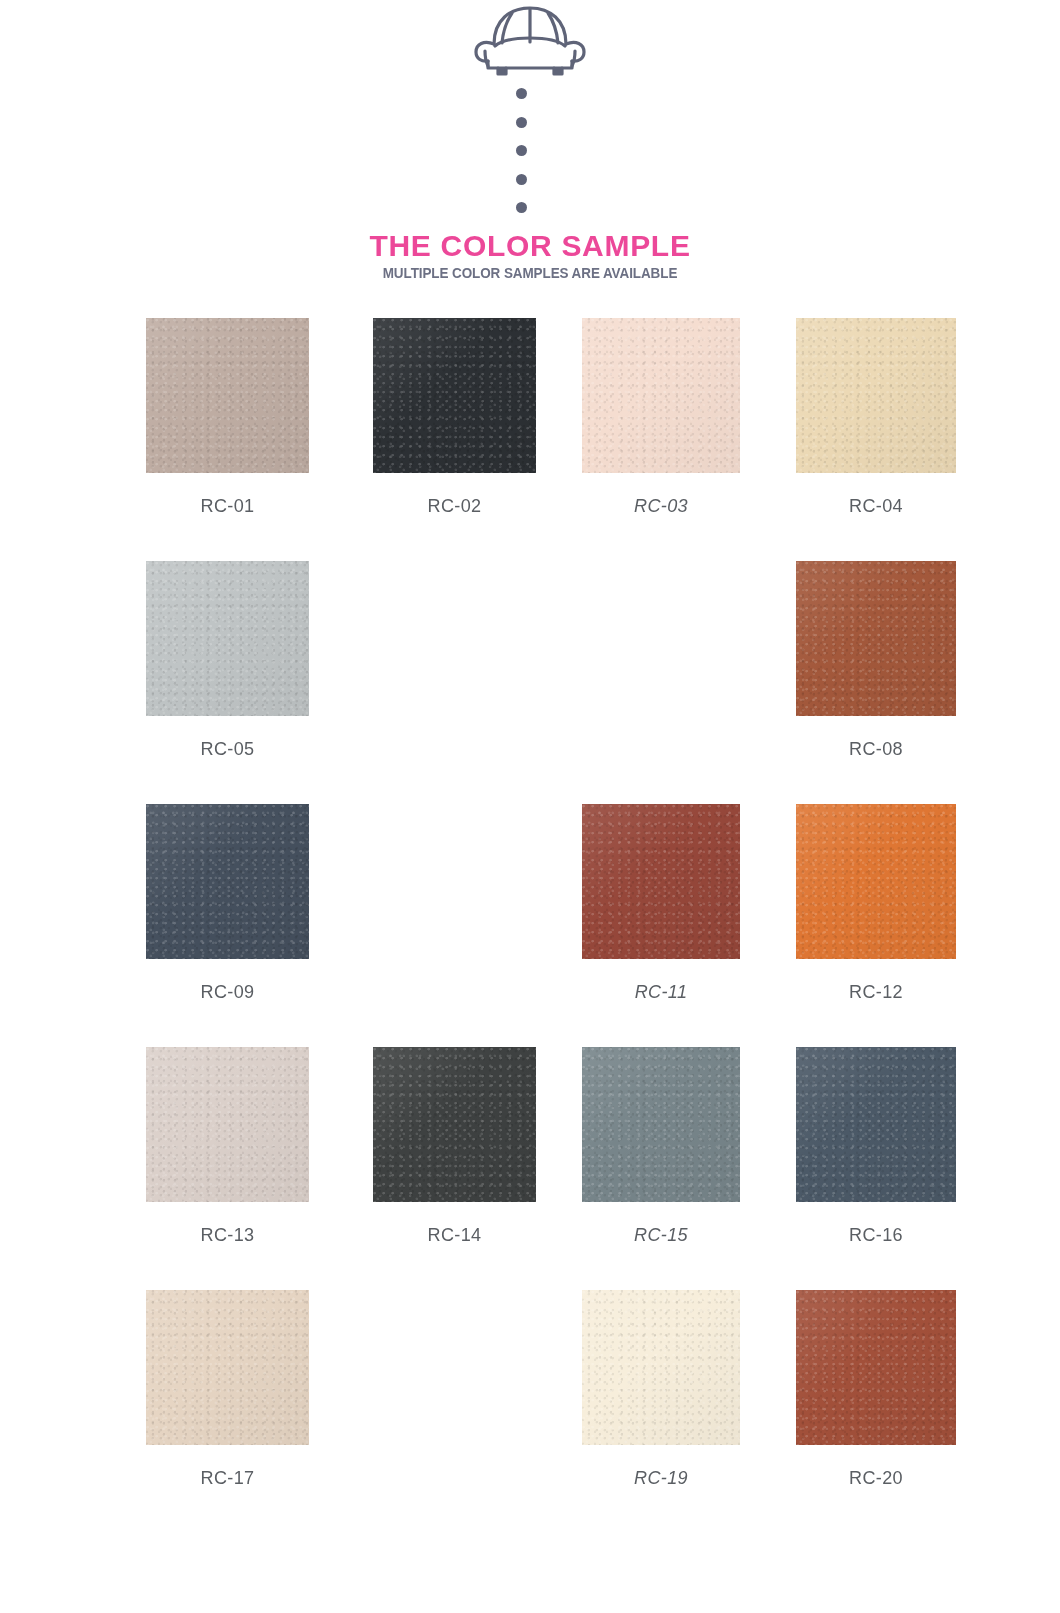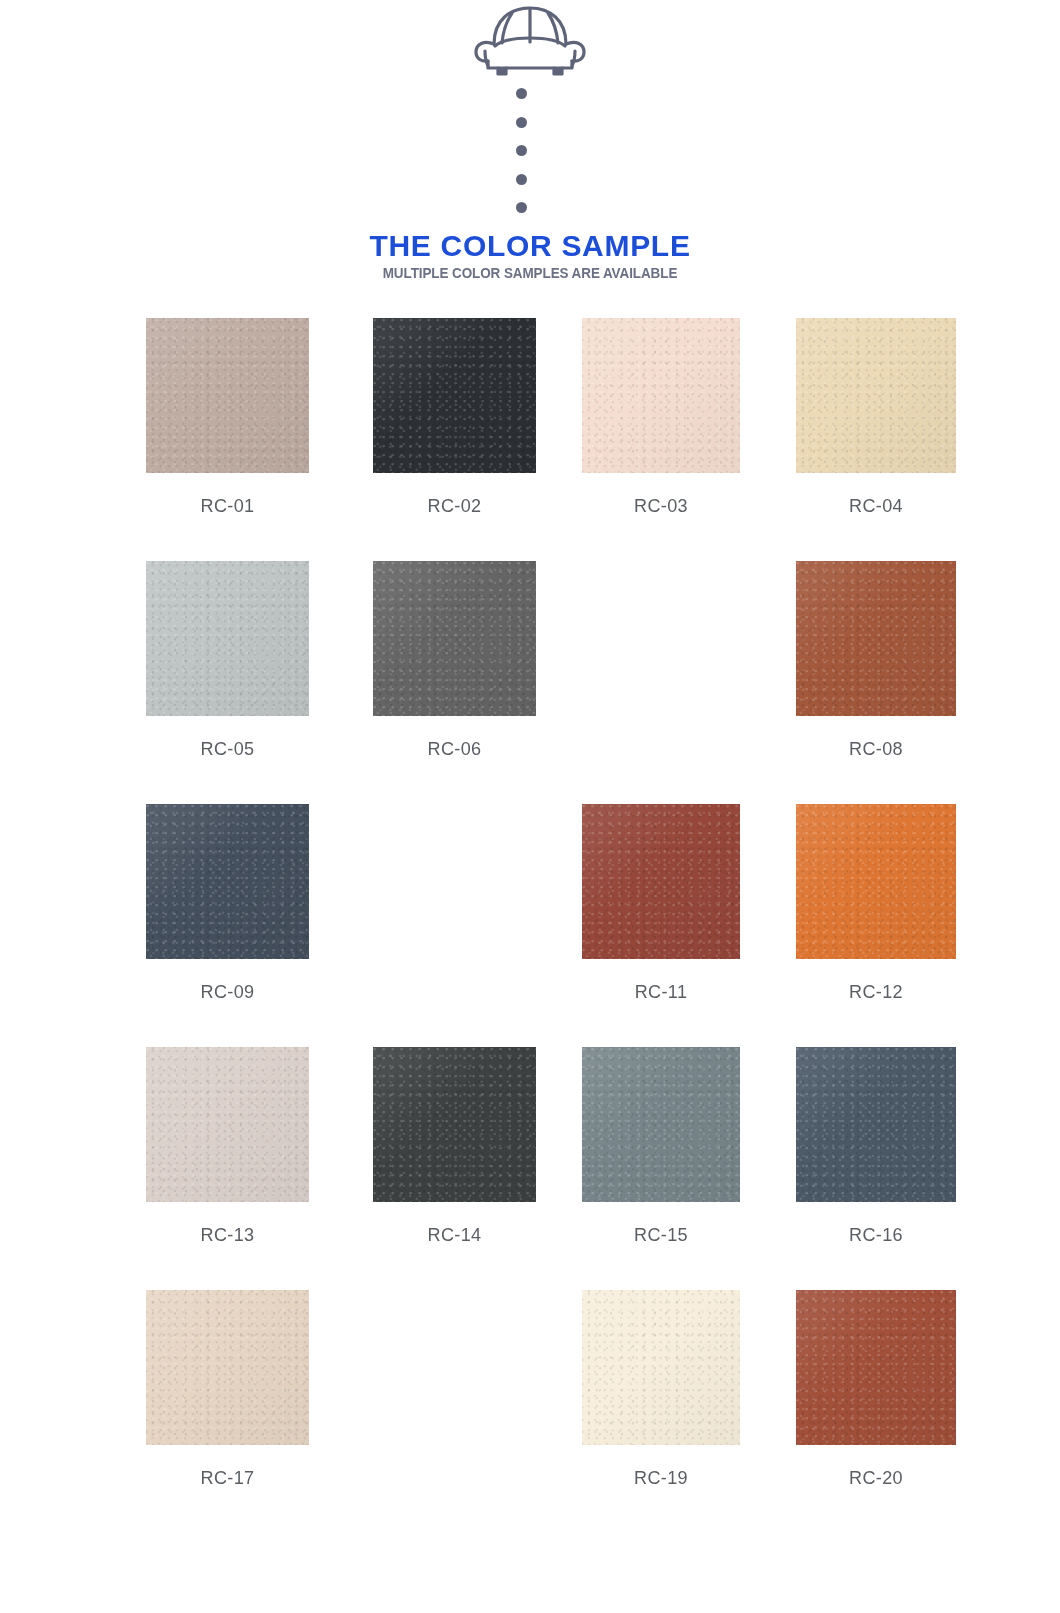--- a/index.html
+++ b/index.html
@@ -122,21 +122,21 @@
     font-size: 19px;
     color: #5a5e63;
     letter-spacing: 0.4px;
     transform: scaleX(0.95);
     line-height: 1;
   }
 
   
   .c0 { left: 112px; width: 163px; }
   .c1 { left: 339px; width: 163px; }
-  .c2 { left: 548px; width: 158px; }
+  .c2 { left: 548px; width: 158px; font-style: italic; }
   .c3 { left: 762px; width: 160px; }
 </style>
 </head>
 <body style="background: rgb(255, 255, 255);">
 
 <div class="header">
 
   <div class="sofa-icon">
     <svg viewBox="0 0 120 74" width="120" height="74" fill="none" stroke="#5f6478" stroke-width="3.2" stroke-linecap="round" stroke-linejoin="round">
 
@@ -162,21 +162,21 @@
   </div>
 
   <div class="dots">
     <span class="dot" style="background: rgb(95, 100, 120);"></span>
     <span class="dot" style="background: rgb(95, 100, 120);"></span>
     <span class="dot" style="background: rgb(95, 100, 120);"></span>
     <span class="dot" style="background: rgb(95, 100, 120);"></span>
     <span class="dot" style="background: rgb(95, 100, 120);"></span>
   </div>
 
-  <div class="title" style="color: #1d4ed8;">THE COLOR SAMPLE</div>
+  <div class="title" style="color: #ec4899;">THE COLOR SAMPLE</div>
   <div class="subtitle" style="color: rgb(108, 112, 132);">MULTIPLE COLOR SAMPLES ARE AVAILABLE</div>
 </div>
 
 <div class="grid">
 
   <div class="row">
     <div class="cell c0">
       <div class="swatch" style="background-color: rgb(191, 173, 163);">
           <div class="grain"></div>
           <div class="sheen"></div>
@@ -207,27 +207,20 @@
   </div>
 
   <div class="row">
     <div class="cell c0">
       <div class="swatch" style="background-color: rgb(191, 196, 197);">
           <div class="grain"></div>
           <div class="sheen"></div>
         </div>
       <div class="label" style="color: rgb(90, 94, 99);">RC-05</div>
     </div>
-    <div class="cell c1">
-      <div class="swatch" style="background-color: rgb(101, 101, 101);">
-          <div class="grain"></div>
-          <div class="sheen"></div>
-        </div>
-      <div class="label" style="color: rgb(90, 94, 99);">RC-06</div>
-    </div>
     <div class="cell c3">
       <div class="swatch" style="background-color: rgb(163, 88, 59);">
           <div class="grain"></div>
           <div class="sheen"></div>
         </div>
       <div class="label" style="color: rgb(90, 94, 99);">RC-08</div>
     </div>
   </div>
 
   <div class="row">

